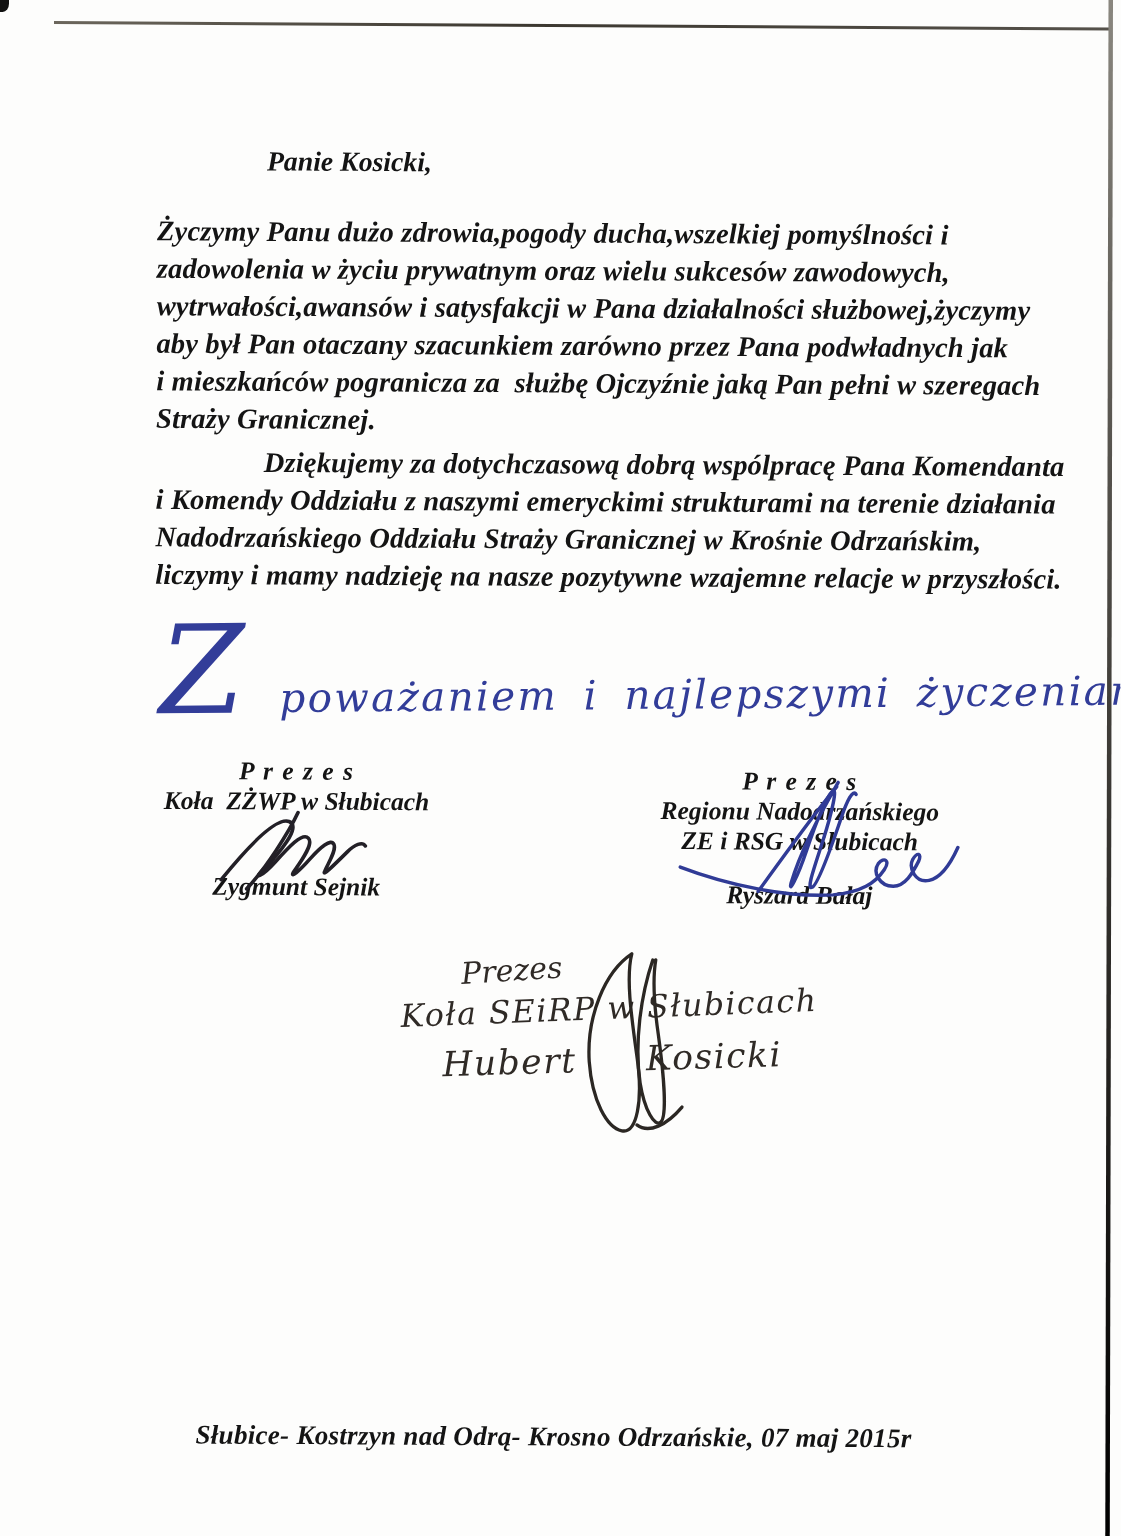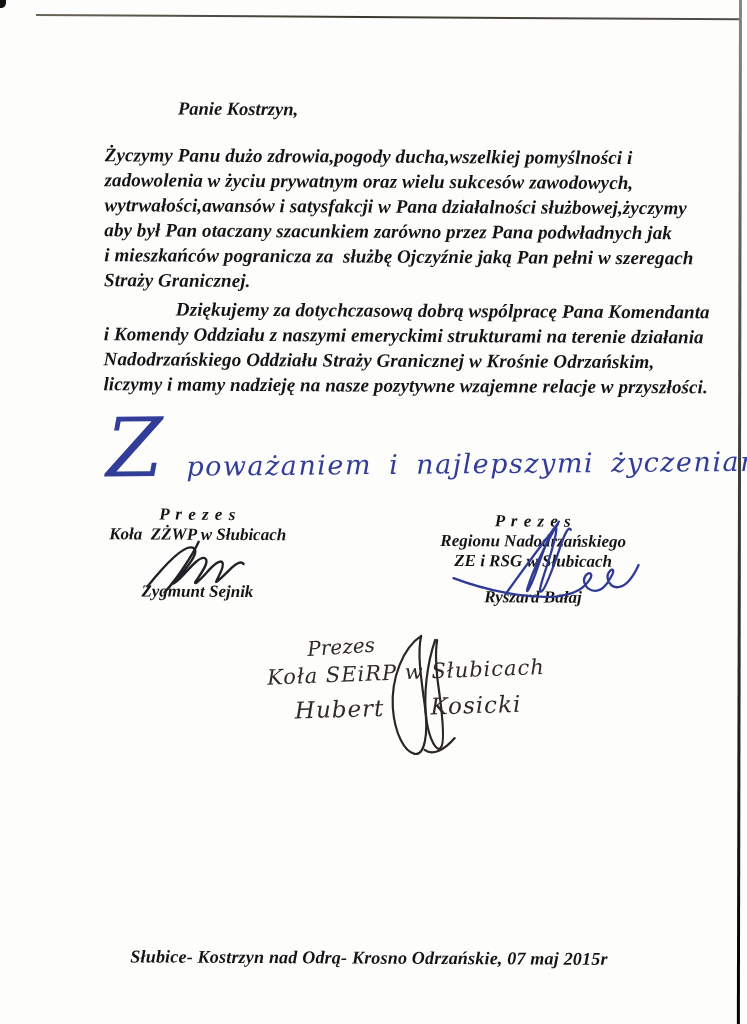--- a/index.html
+++ b/index.html
@@ -103,21 +103,21 @@
 <body>
 
 <div class="page">
 
   <div class="scan-top-line"></div>
   <div class="scan-right-line"></div>
   <div class="scan-corner-mark"></div>
 
   <div class="content">
 
-    <p class="salutation">Panie Kostrzyn,</p>
+    <p class="salutation">Panie Kosicki,</p>
 
     <div class="para para-1">
       <div class="t-line">Życzymy Panu dużo zdrowia,pogody ducha,wszelkiej pomyślności i</div>
       <div class="t-line">zadowolenia w życiu prywatnym oraz wielu sukcesów zawodowych,</div>
       <div class="t-line">wytrwałości,awansów i satysfakcji w Pana działalności służbowej,życzymy</div>
       <div class="t-line">aby był Pan otaczany szacunkiem zarówno przez Pana podwładnych jak</div>
       <div class="t-line">i mieszkańców pogranicza za  służbę Ojczyźnie jaką Pan pełni w szeregach</div>
       <div class="t-line">Straży Granicznej.</div>
     </div>
 

